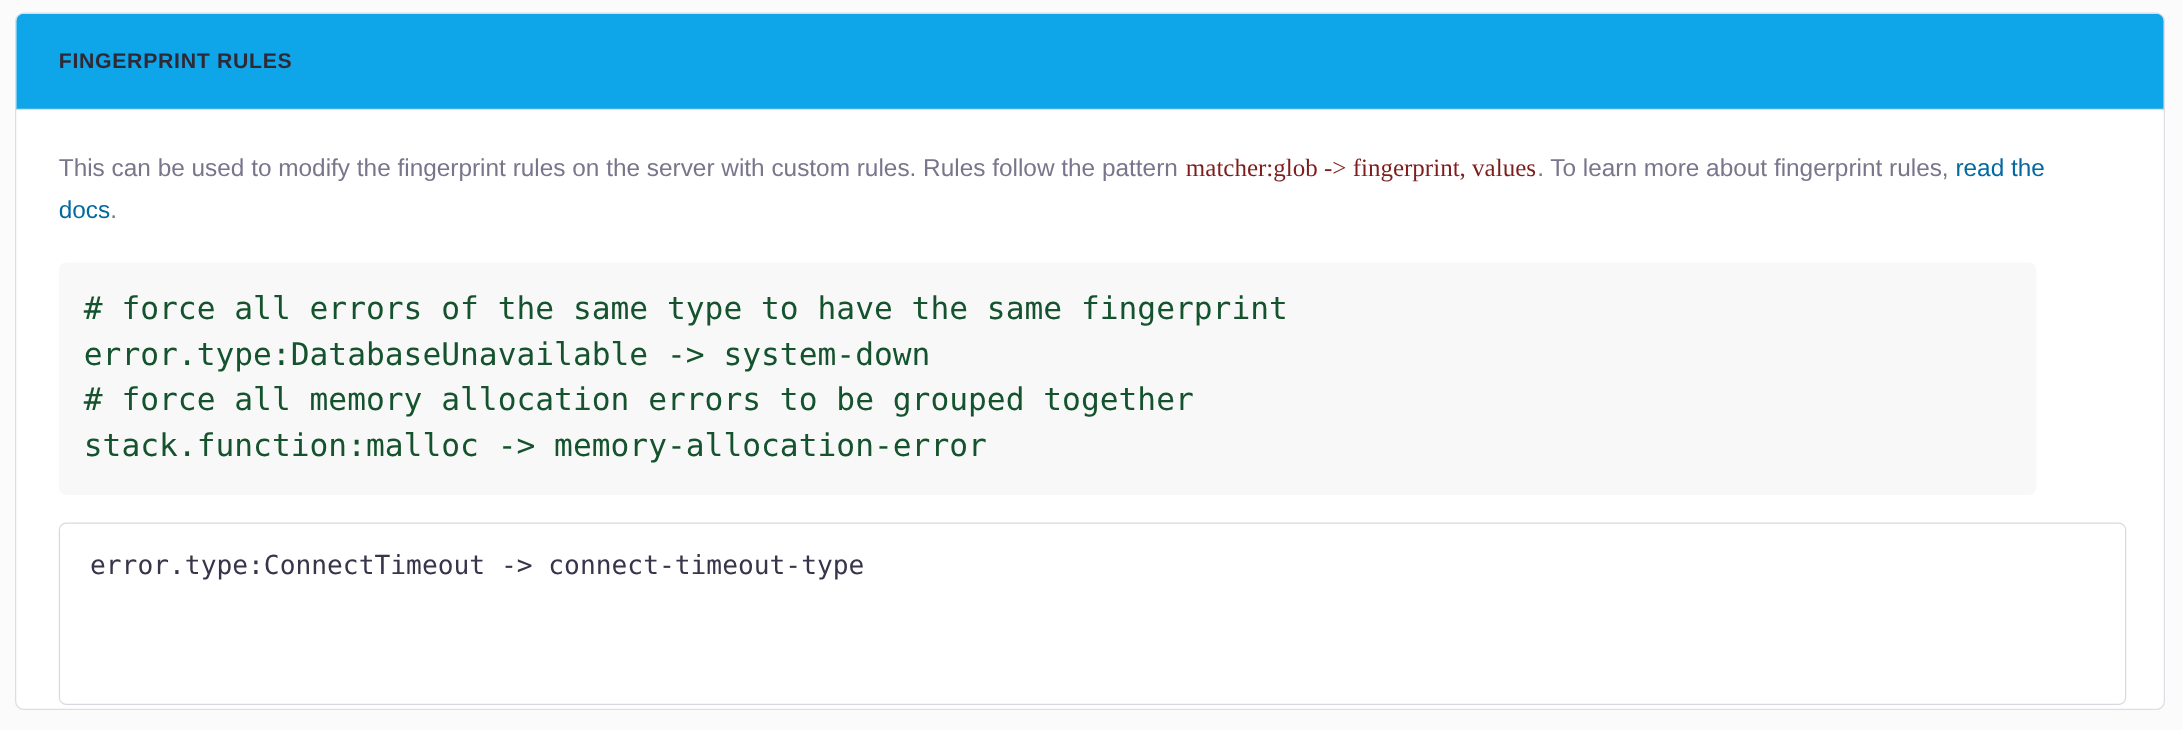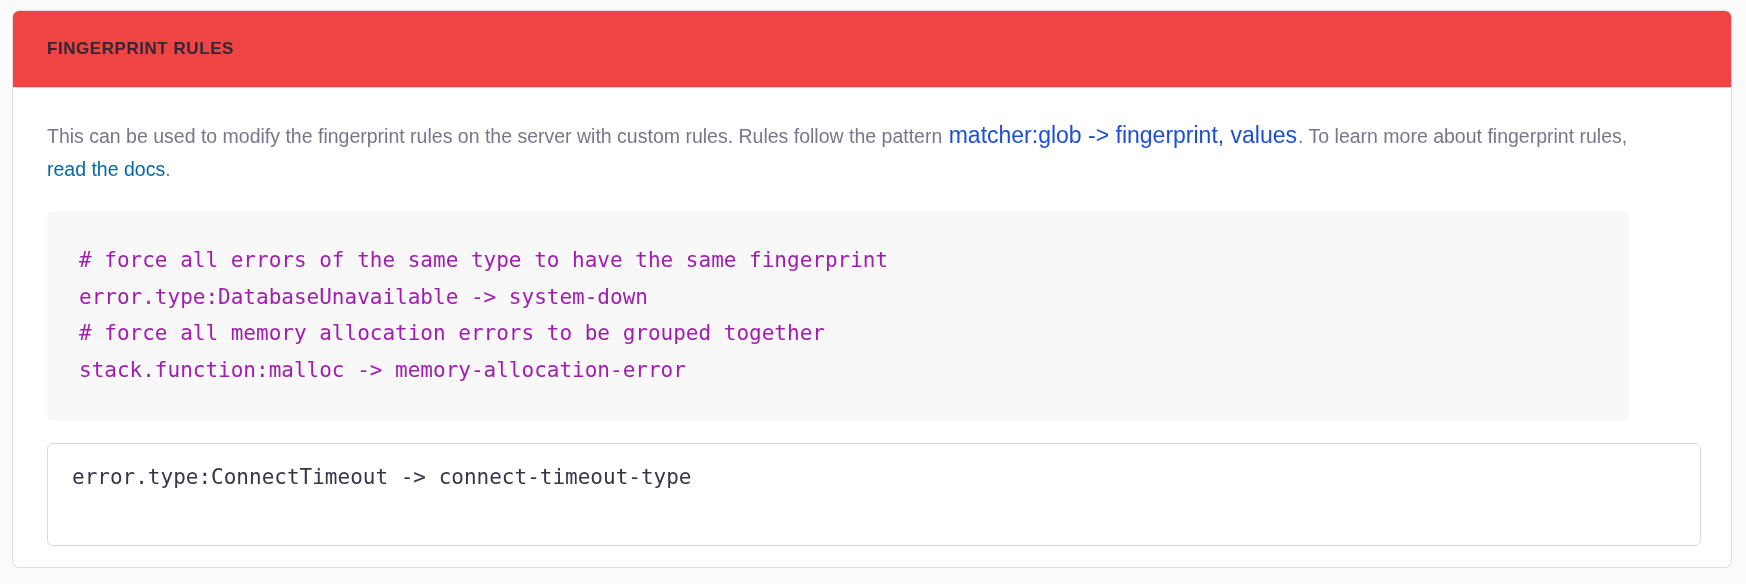--- a/index.html
+++ b/index.html
@@ -24,21 +24,21 @@
     box-sizing: border-box;
     background: #ffffff;
     border: 1px solid #dedde3;
     border-radius: 7px;
     overflow: hidden;
   }
 
   .panel-header {
     height: 77px;
     box-sizing: border-box;
-    background: #ef4444;
+    background: #0ea5e9;
     border-bottom: 1px solid #dedde3;
     display: flex;
     align-items: center;
     padding: 0 34px;
   }
 
   .panel-title {
     font-size: 17px;
     font-weight: bold;
     letter-spacing: 0.55px;
@@ -52,55 +52,55 @@
 
   .description {
     font-size: 19.5px;
     line-height: 33px;
     color: #79768c;
     max-width: 1596px;
     margin: 0;
   }
 
   .description .code-inline {
-    font-family: Liberation Sans, sans-serif;
-    font-size: 23px;
-    color: #1d4ed8;
+    font-family: Liberation Serif, serif;
+    font-size: 20px;
+    color: #7f1d1d;
     letter-spacing: 0;
     padding: 0 1px;
   }
 
   .description a.doc-link {
     color: #0369a1;
     text-decoration: none;
   }
 
   .code-block {
     margin-top: 25px;
     background: #f8f8f9;
     border-radius: 6px;
     padding: 19px 20px 21px 20px;
     box-sizing: border-box;
     width: 1582px;
   }
 
   .code-block pre {
-    margin: 12px;
+    margin: 0;
     font-family: "DejaVu Sans Mono", monospace;
-    font-size: 21px;
+    font-size: 25px;
     line-height: 36.5px;
-    color: #a21caf;
+    color: #14532d;
     white-space: pre;
   }
 
   .rules-textarea {
     display: block;
     margin-top: 22px;
     width: 1654px;
-    height: 103px;
+    height: 146px;
     box-sizing: border-box;
     background: #ffffff;
     border: 1px solid #d9d8e0;
     border-radius: 6px;
     padding: 18px 24px;
     font-family: "DejaVu Sans Mono", monospace;
     font-size: 21px;
     line-height: 30px;
     color: #39344a;
     resize: none;

